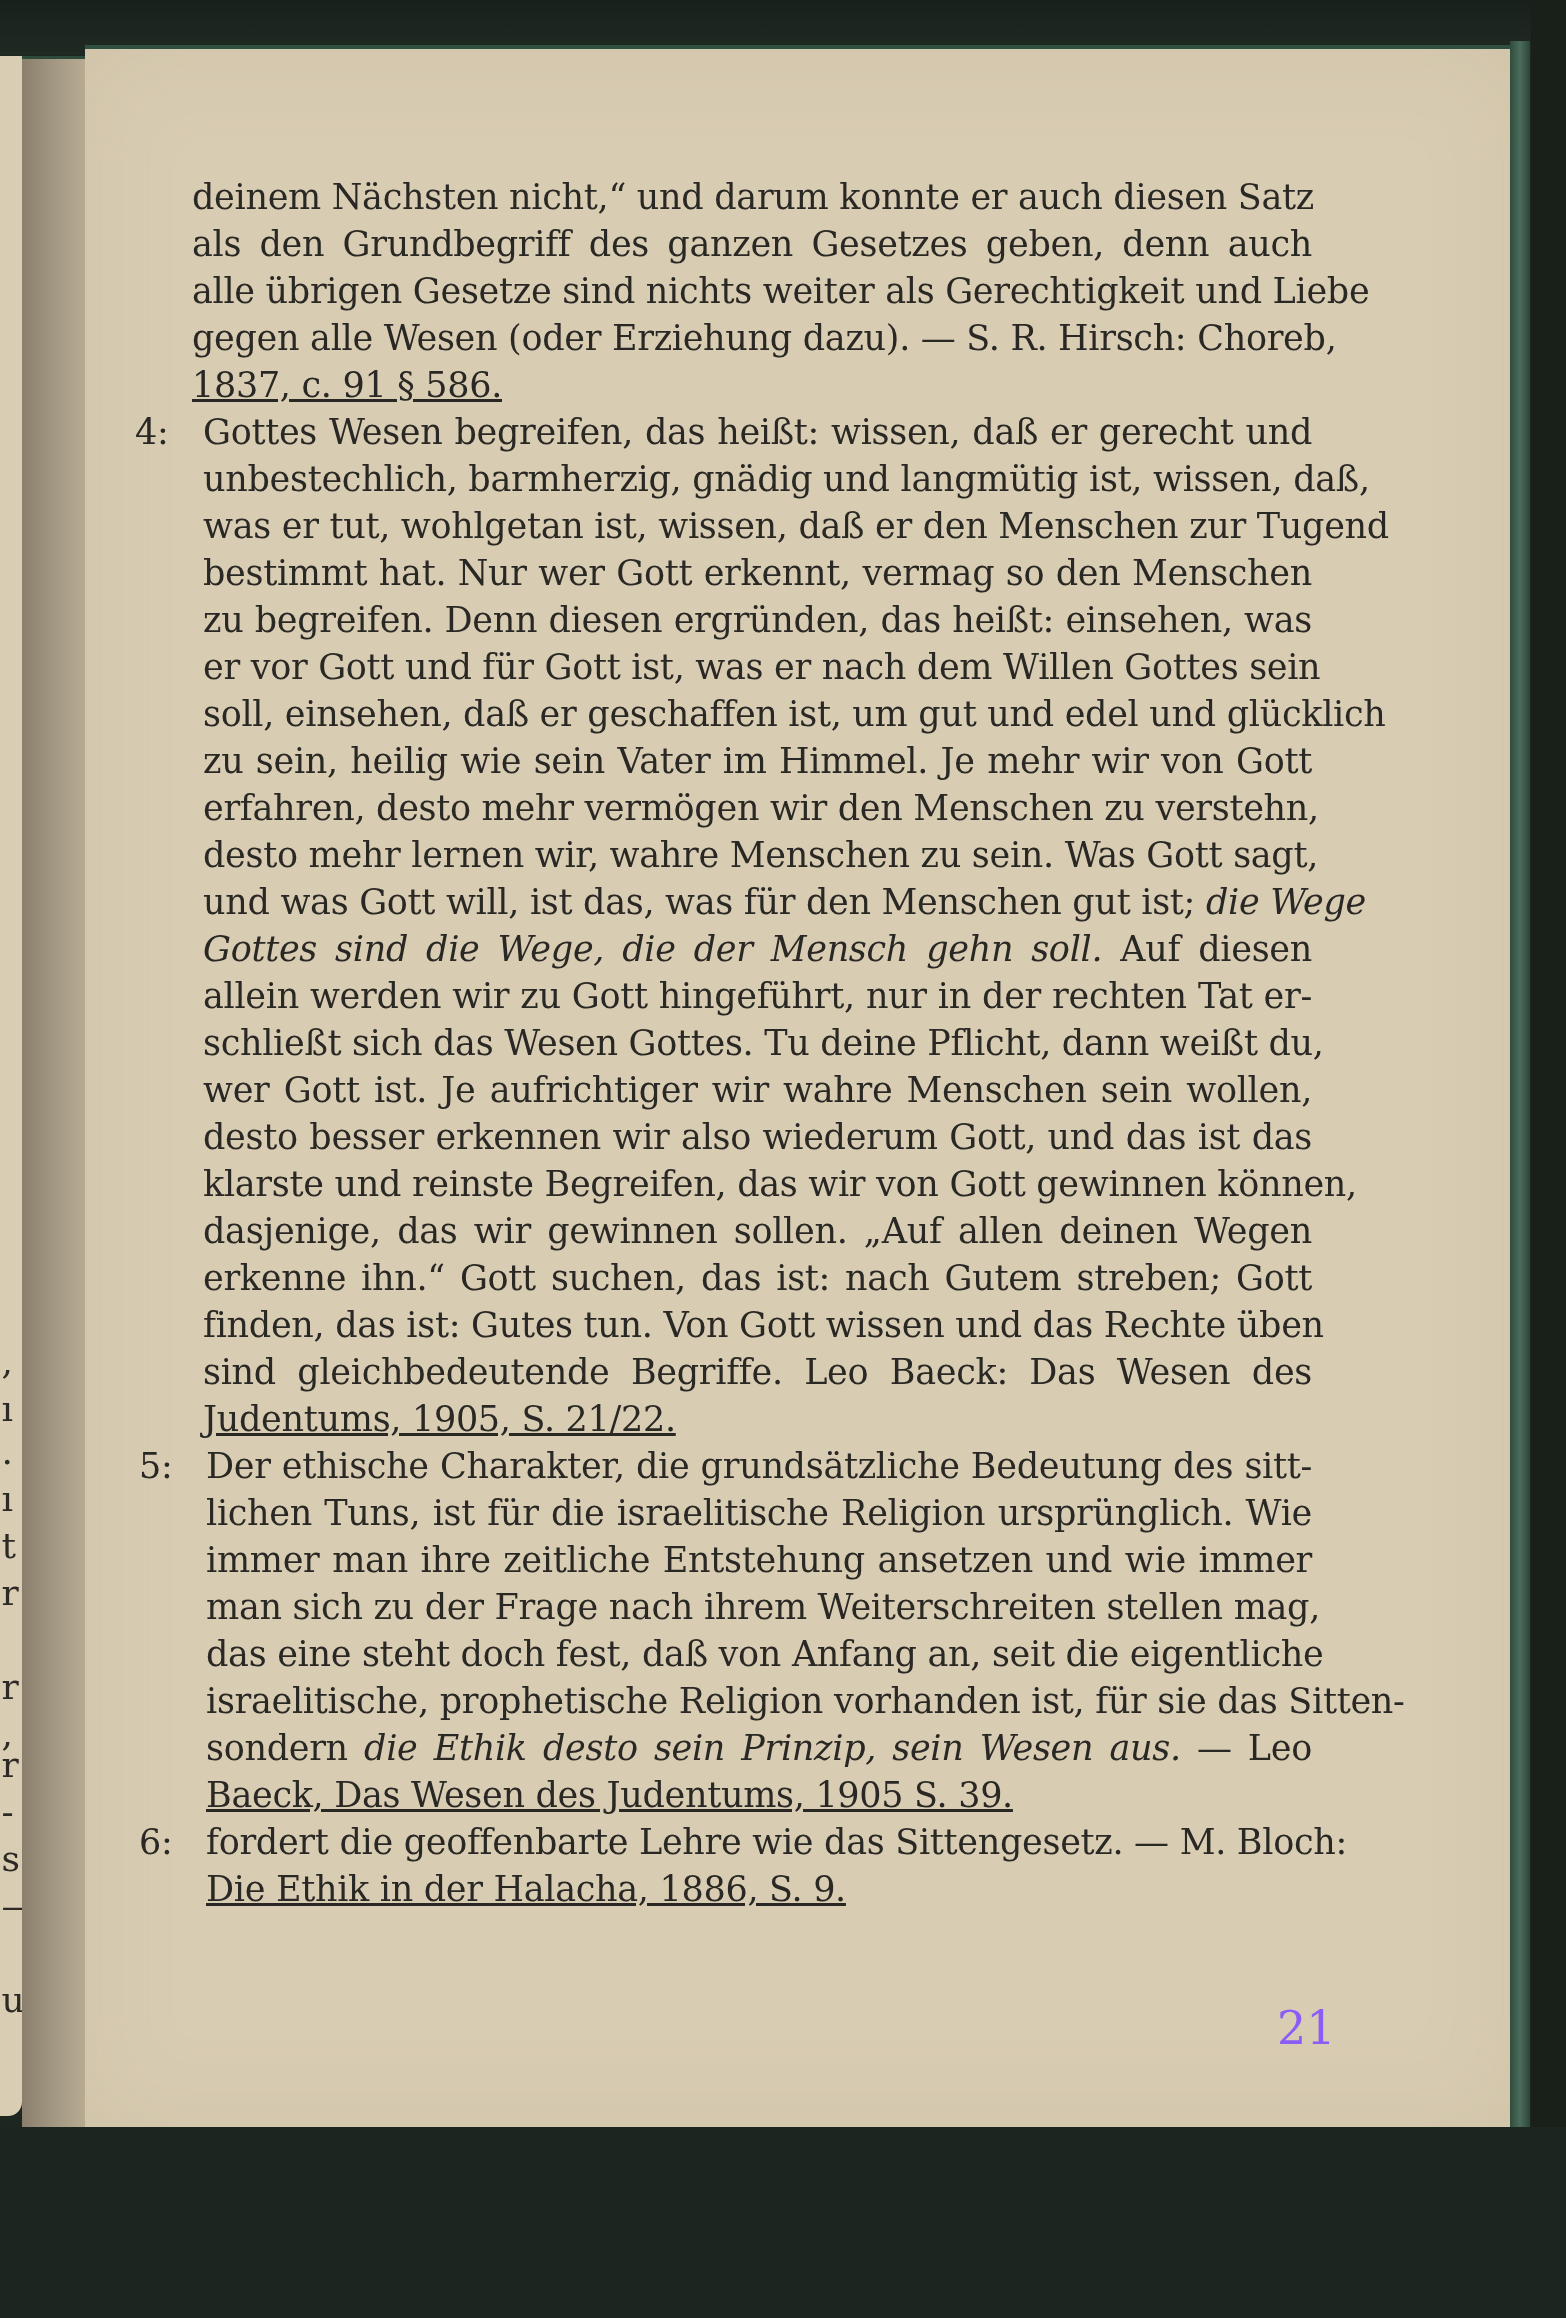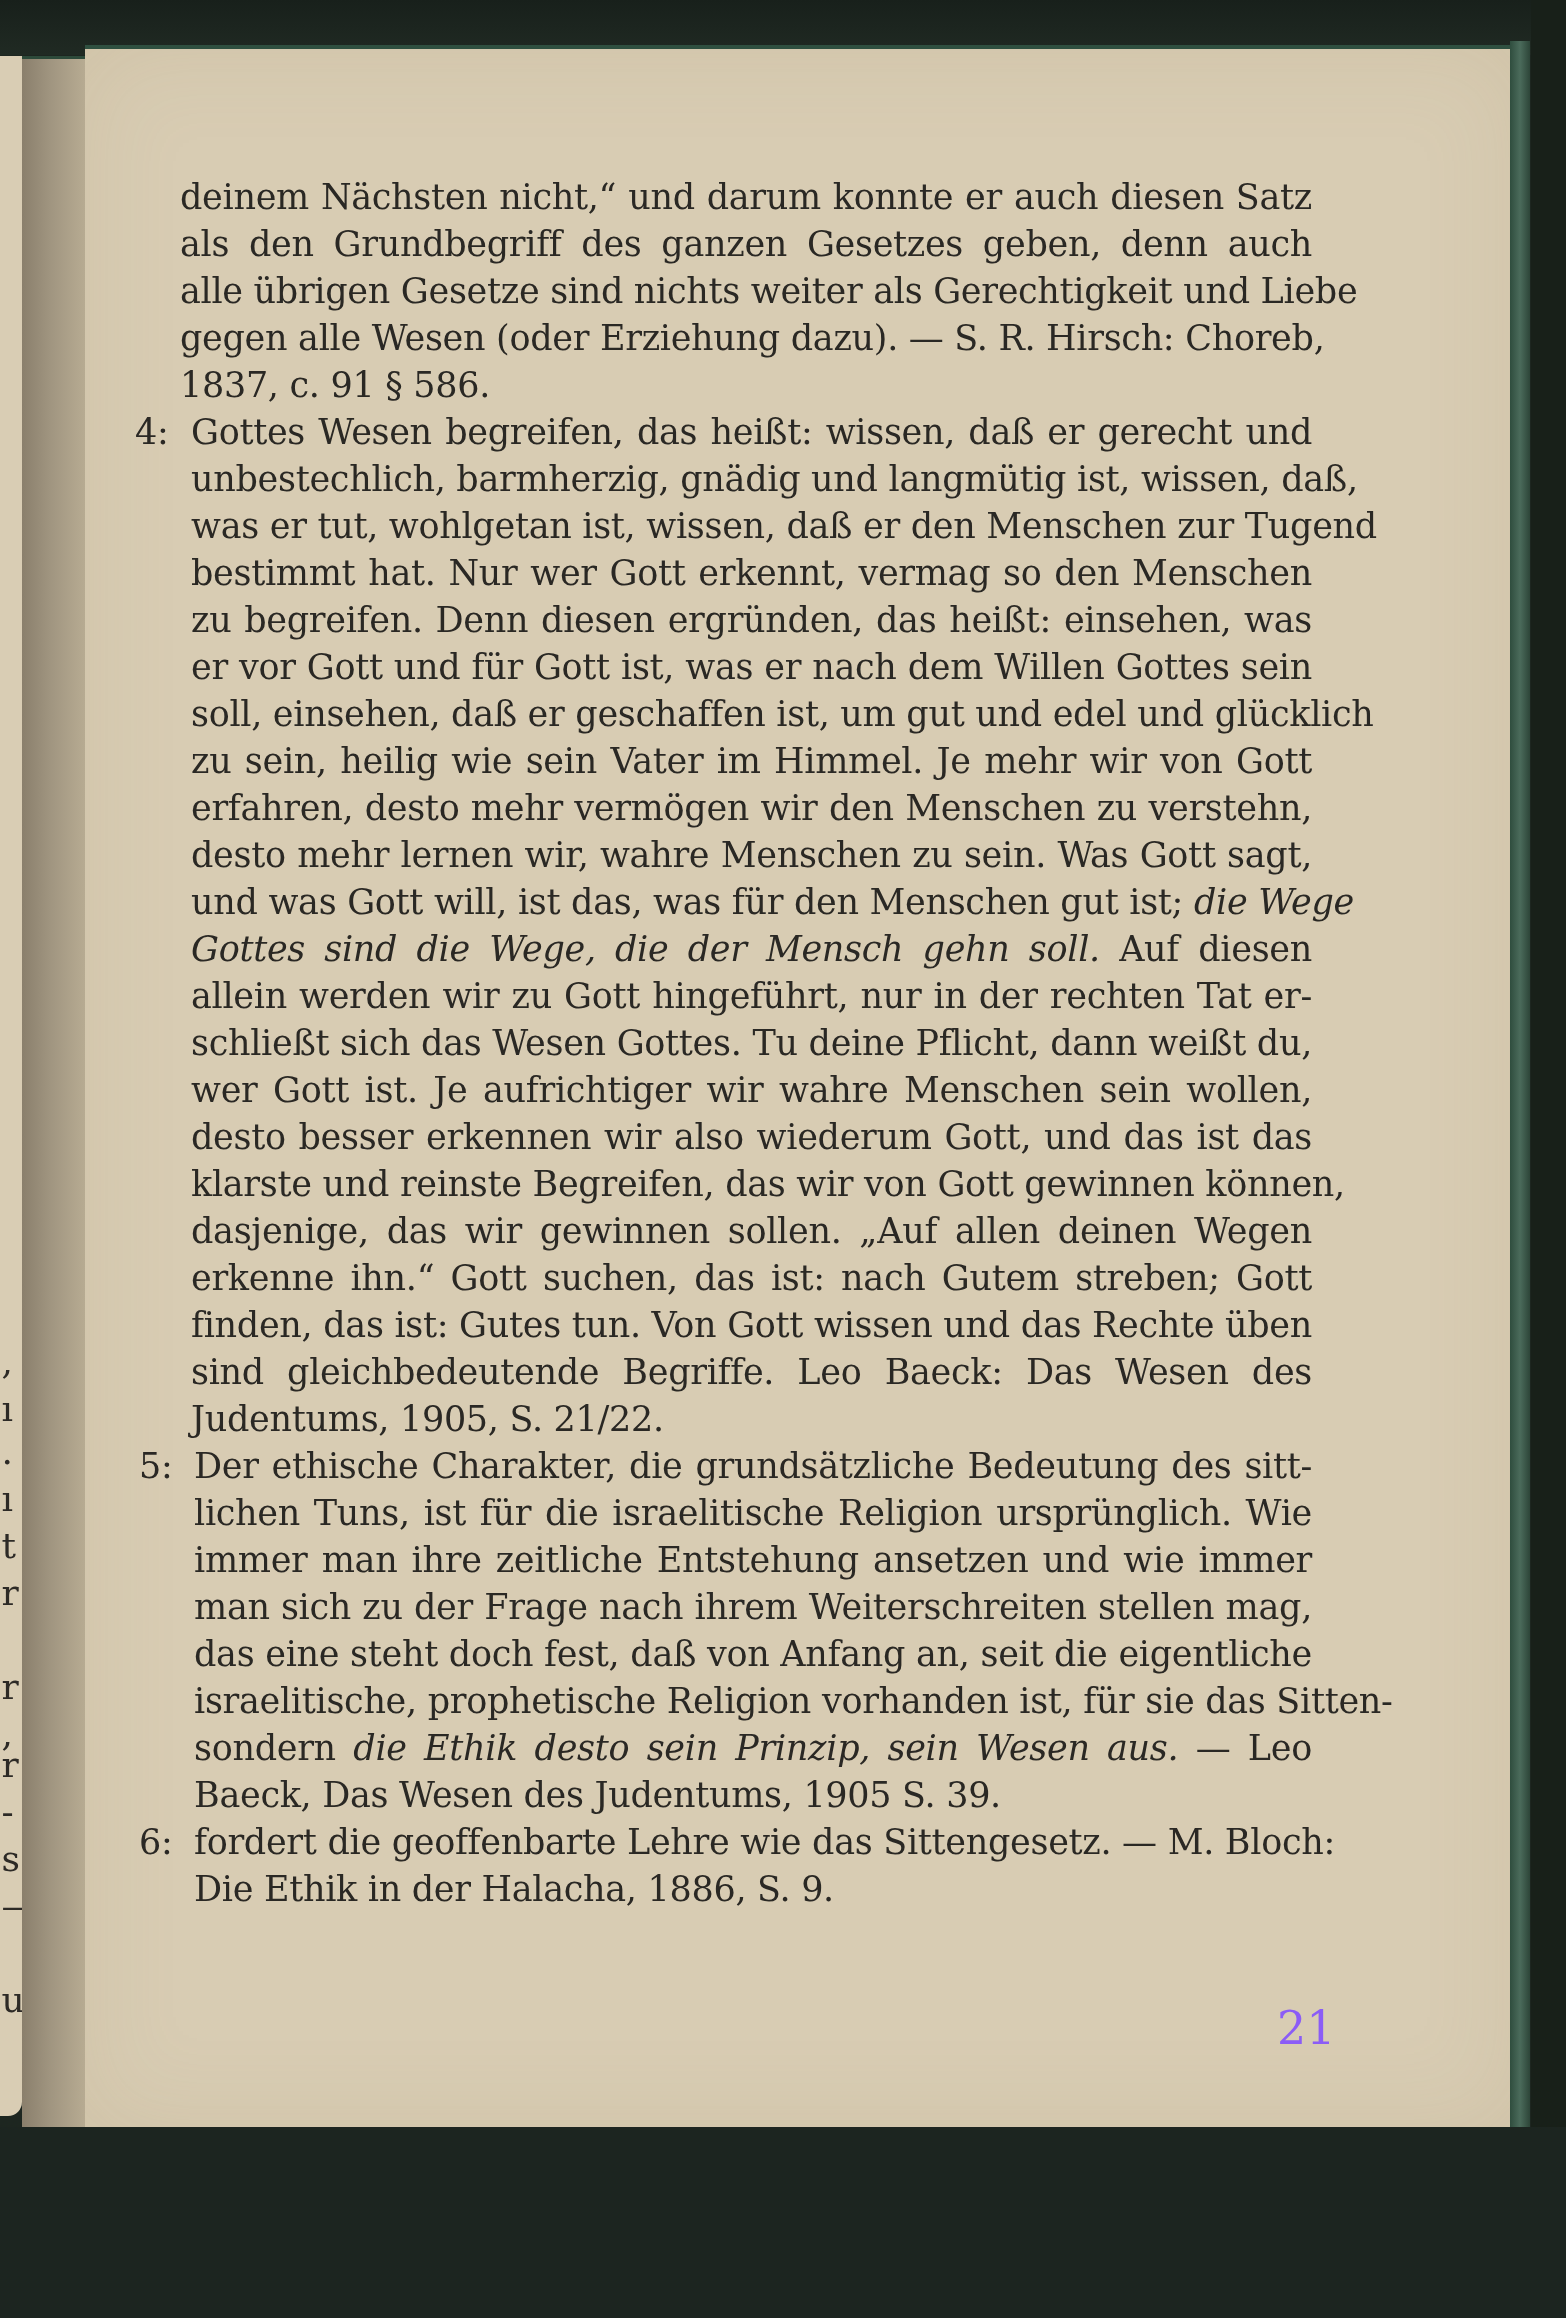--- a/index.html
+++ b/index.html
@@ -51,22 +51,22 @@
       font-size: 35px; line-height: 47px; color: #2a2824;
       letter-spacing: -0.3px;
     }
     .para { position: relative; margin: 0; text-align: justify; }
     .entry { position: relative; padding-left: 11px; }
     .num {
       position: absolute; left: -45px; top: 0; font-weight: normal;
     }
     .entry-5 .num, .entry-6 .num { left: -41px; }
     .entry-5, .entry-6 { padding-left: 14px; }
-    .line { display: block; white-space: nowrap; text-align-last: justify; text-align: justify; }
-    .line.last { text-align-last: left; }
+    .line { display: block; white-space: nowrap; text-align-last: justify; text-align: justify; margin-left: 12px; }
+    .line.last { text-align-last: left; text-decoration: underline; }
     em { }
     .page-number {
       position: absolute; left: 1277px; top: 2001px; font-size: 46px; color: #8b5cf6;
       width: 35px; text-align: right;
     }
   </style>
 </head>
 <body>
 
 <div class="cover-top"></div>

